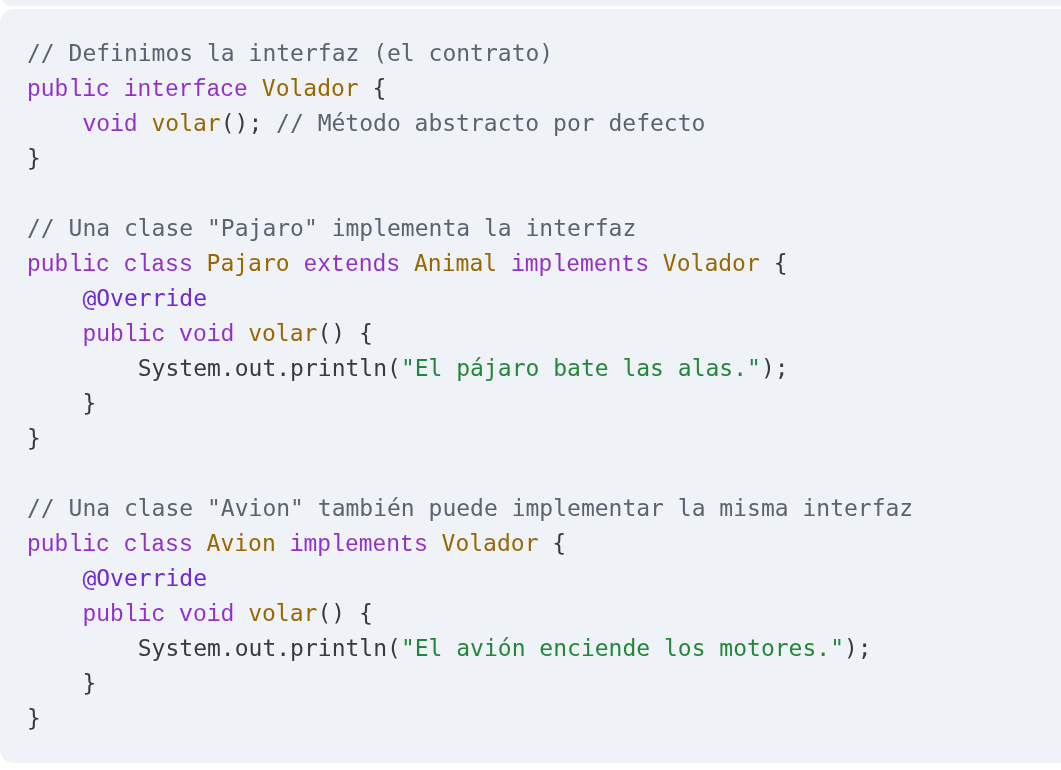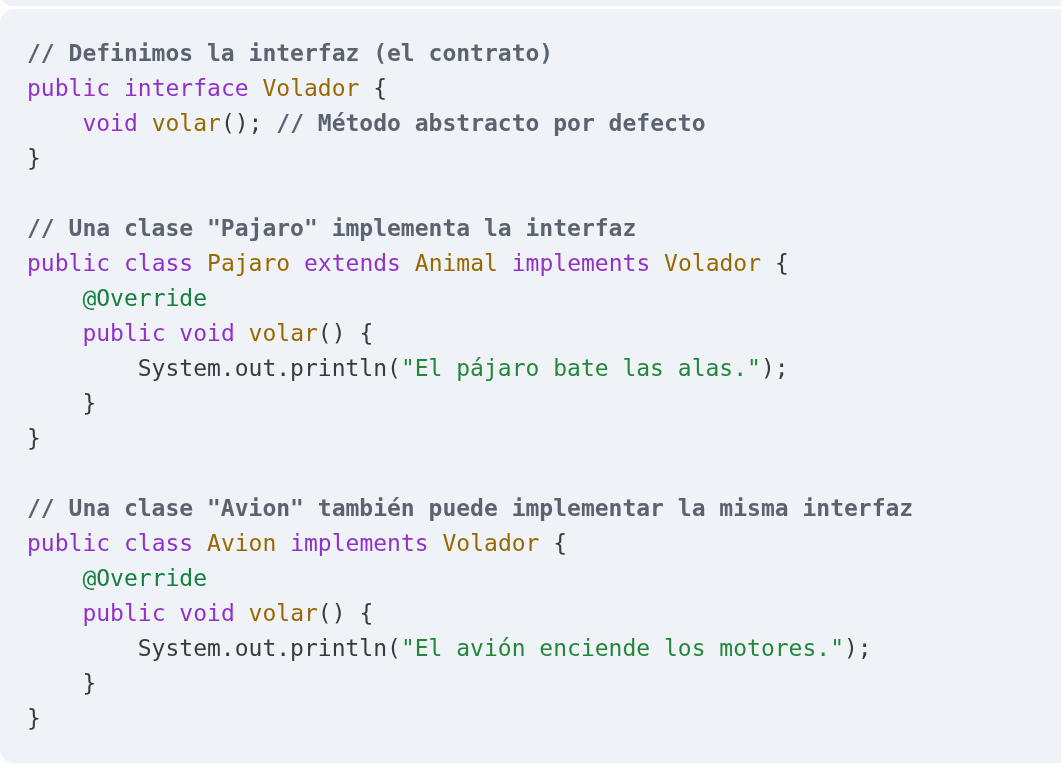--- a/index.html
+++ b/index.html
@@ -12,25 +12,25 @@
     position:absolute; left:0; top:9px; width:1075px; height:754px;
     background:#eff2f7; border-radius:14px;
   }
   pre.code {
     margin:0; position:absolute; left:27px; top:27px;
     font-family:"DejaVu Sans Mono", "Liberation Mono", monospace;
     font-size:23px; line-height:35px; color:#383a42;
     white-space:pre; letter-spacing:0;
   }
   .line { display:block; height:35px; }
-  .tok-comment { color:#5c6370;font-weight:bold; }
-  .tok-keyword { color:#9231c9; }
+  .tok-comment { color:#5c6370; }
+  .tok-keyword { color:#9231c9;font-family:Liberation Mono, monospace; }
   .tok-type { color:#986801; }
   .tok-fn { color:#986801;margin-top:40px; }
-  .tok-annotation { color:#15803d; }
+  .tok-annotation { color:#6d28d9; }
   .tok-string { color:#23863a; }
   .tok-plain { color:#383a42; }
 </style>
 </head>
 <body>
 
 <div class="prev-block"></div>
 
 <div class="code-block">
   <pre class="code" id="code"><span class="line"><span class="tok-comment">// Definimos la interfaz (el contrato)</span></span><span class="line"><span class="tok-keyword">public</span><span class="tok-plain"> </span><span class="tok-keyword">interface</span><span class="tok-plain"> </span><span class="tok-type">Volador</span><span class="tok-plain"> {</span></span><span class="line"><span class="tok-plain">    </span><span class="tok-keyword">void</span><span class="tok-plain"> </span><span class="tok-fn">volar</span><span class="tok-plain">(); </span><span class="tok-comment">// Método abstracto por defecto</span></span><span class="line"><span class="tok-plain">}</span></span><span class="line">​</span><span class="line"><span class="tok-comment">// Una clase "Pajaro" implementa la interfaz</span></span><span class="line"><span class="tok-keyword">public</span><span class="tok-plain"> </span><span class="tok-keyword">class</span><span class="tok-plain"> </span><span class="tok-type">Pajaro</span><span class="tok-plain"> </span><span class="tok-keyword">extends</span><span class="tok-plain"> </span><span class="tok-type">Animal</span><span class="tok-plain"> </span><span class="tok-keyword">implements</span><span class="tok-plain"> </span><span class="tok-type">Volador</span><span class="tok-plain"> {</span></span><span class="line"><span class="tok-plain">    </span><span class="tok-annotation">@Override</span></span><span class="line"><span class="tok-plain">    </span><span class="tok-keyword">public</span><span class="tok-plain"> </span><span class="tok-keyword">void</span><span class="tok-plain"> </span><span class="tok-fn">volar</span><span class="tok-plain">() {</span></span><span class="line"><span class="tok-plain">        System.out.println(</span><span class="tok-string">"El pájaro bate las alas."</span><span class="tok-plain">);</span></span><span class="line"><span class="tok-plain">    }</span></span><span class="line"><span class="tok-plain">}</span></span><span class="line">​</span><span class="line"><span class="tok-comment">// Una clase "Avion" también puede implementar la misma interfaz</span></span><span class="line"><span class="tok-keyword">public</span><span class="tok-plain"> </span><span class="tok-keyword">class</span><span class="tok-plain"> </span><span class="tok-type">Avion</span><span class="tok-plain"> </span><span class="tok-keyword">implements</span><span class="tok-plain"> </span><span class="tok-type">Volador</span><span class="tok-plain"> {</span></span><span class="line"><span class="tok-plain">    </span><span class="tok-annotation">@Override</span></span><span class="line"><span class="tok-plain">    </span><span class="tok-keyword">public</span><span class="tok-plain"> </span><span class="tok-keyword">void</span><span class="tok-plain"> </span><span class="tok-fn">volar</span><span class="tok-plain">() {</span></span><span class="line"><span class="tok-plain">        System.out.println(</span><span class="tok-string">"El avión enciende los motores."</span><span class="tok-plain">);</span></span><span class="line"><span class="tok-plain">    }</span></span><span class="line"><span class="tok-plain">}</span></span></pre>

